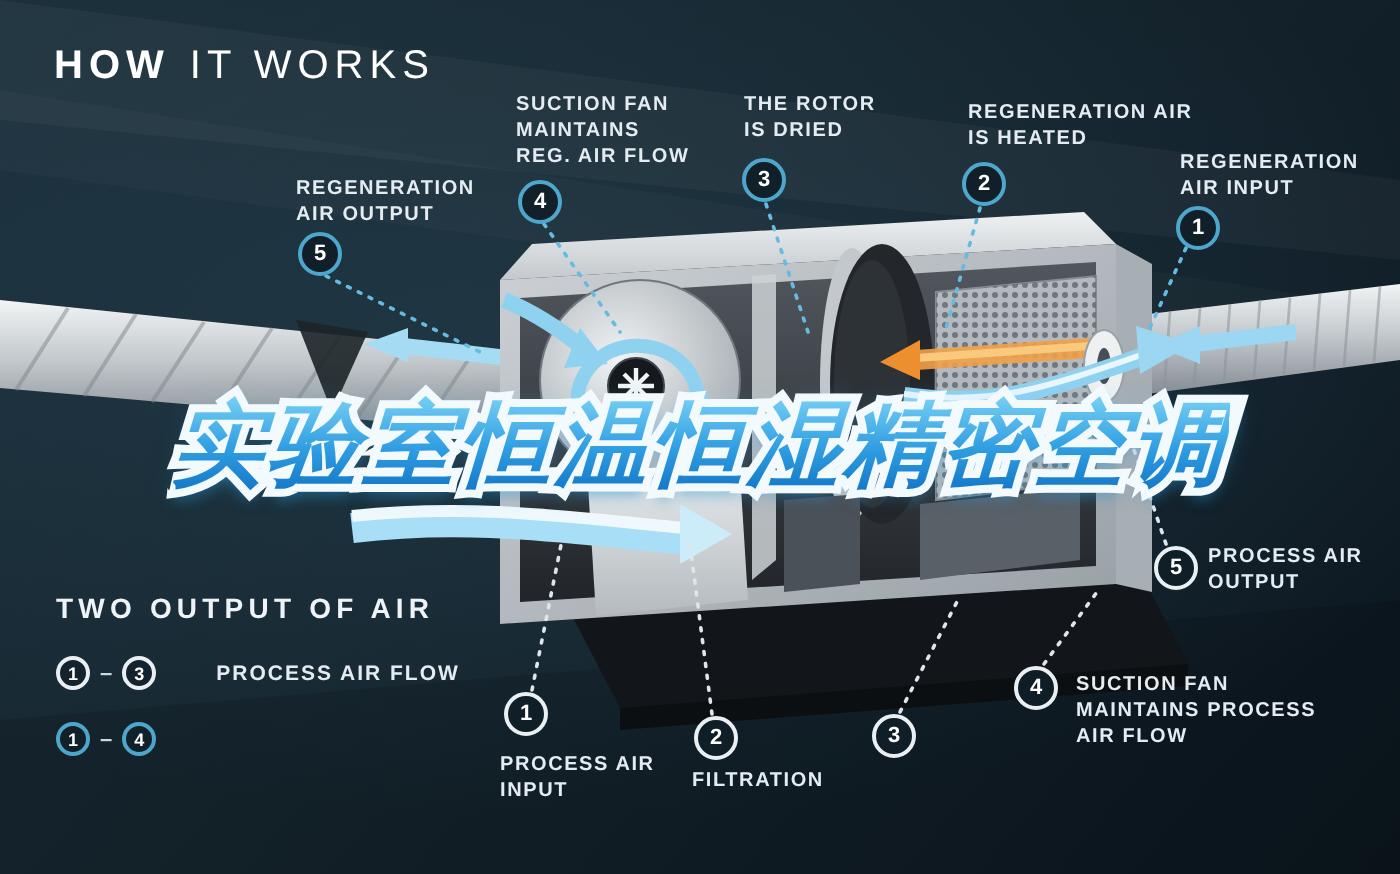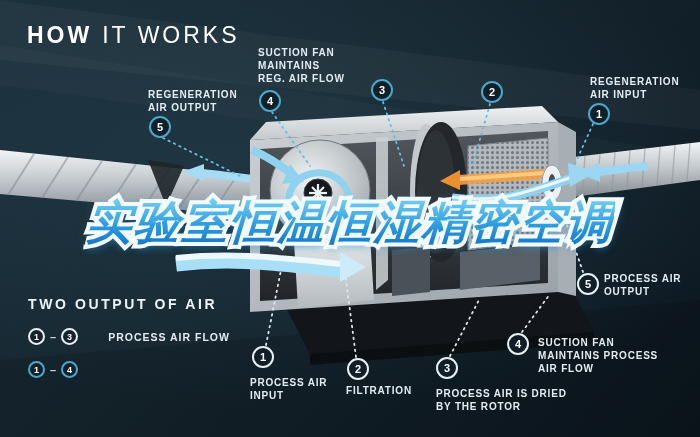--- a/index.html
+++ b/index.html
@@ -6,21 +6,21 @@
   #stage{
     position:relative;width:700px;height:437px;overflow:hidden;
     font-family:"Liberation Sans",sans-serif;
     background:
       radial-gradient(120% 90% at 40% 40%, rgba(56,96,118,.28) 0%, rgba(0,0,0,0) 60%),
       linear-gradient(130deg,#1b2f3b 0%,#16262f 40%,#101d26 75%,#0c161e 100%);
   }
   .scene{position:absolute;left:0;top:0;width:700px;height:437px;}
 
   
-  .title{position:absolute;left:27px;top:22px;color:#ffffff;font-size:23px;
+  .title{position:absolute;left:27px;top:22px;color:#ffffff;font-size:20px;
          letter-spacing:3px;white-space:nowrap;text-align:center;}
   .t-bold{font-weight:700;margin-right:10px;}
   .t-light{font-weight:300;}
 
   
   .lbl{position:absolute;color:#e4ecf2;font-size:10px;font-weight:700;
        letter-spacing:.8px;line-height:1.32;white-space:pre-line;text-transform:uppercase;}
   .badge{position:absolute;width:22px;height:22px;border-radius:50%;
          background:rgba(16,30,40,.93);border:2px solid #4da7cc;box-sizing:border-box;
          display:flex;align-items:center;justify-content:center;
@@ -215,38 +215,40 @@
 
   <div class="lbl" style="left:148px;top:88px;">REGENERATION
 AIR OUTPUT</div>
   <div class="badge" style="left:149px;top:116px;">5</div>
 
   <div class="lbl" style="left:258px;top:46px;">SUCTION FAN
 MAINTAINS
 REG. AIR FLOW</div>
   <div class="badge" style="left:259px;top:90px;">4</div>
 
+  <div class="lbl" style="left:372px;top:46px;">THE ROTOR
+IS DRIED</div>
   <div class="badge" style="left:371px;top:79px;">3</div>
 
+  <div class="lbl" style="left:484px;top:50px;">REGENERATION AIR
+IS HEATED</div>
   <div class="badge" style="left:481px;top:81px;">2</div>
 
   <div class="lbl" style="left:590px;top:75px;">REGENERATION
 AIR INPUT</div>
   <div class="badge" style="left:588px;top:103px;">1</div>
 
   <div class="badge process" style="left:252px;top:346px;">1</div>
   <div class="lbl" style="left:250px;top:376px;">PROCESS AIR
 INPUT</div>
 
   <div class="badge process" style="left:347px;top:358px;">2</div>
   <div class="lbl" style="left:346px;top:384px;">FILTRATION</div>
 
   <div class="badge process" style="left:436px;top:357px;">3</div>
-  <div class="lbl" style="left:436px;top:387px;">PROCESS AIR IS DRIED
-BY THE ROTOR</div>
 
   <div class="badge process" style="left:507px;top:333px;">4</div>
   <div class="lbl" style="left:538px;top:336px;">SUCTION FAN
 MAINTAINS PROCESS
 AIR FLOW</div>
 
   <div class="badge process" style="left:577px;top:273px;">5</div>
   <div class="lbl" style="left:604px;top:272px;">PROCESS AIR
 OUTPUT</div>
 

